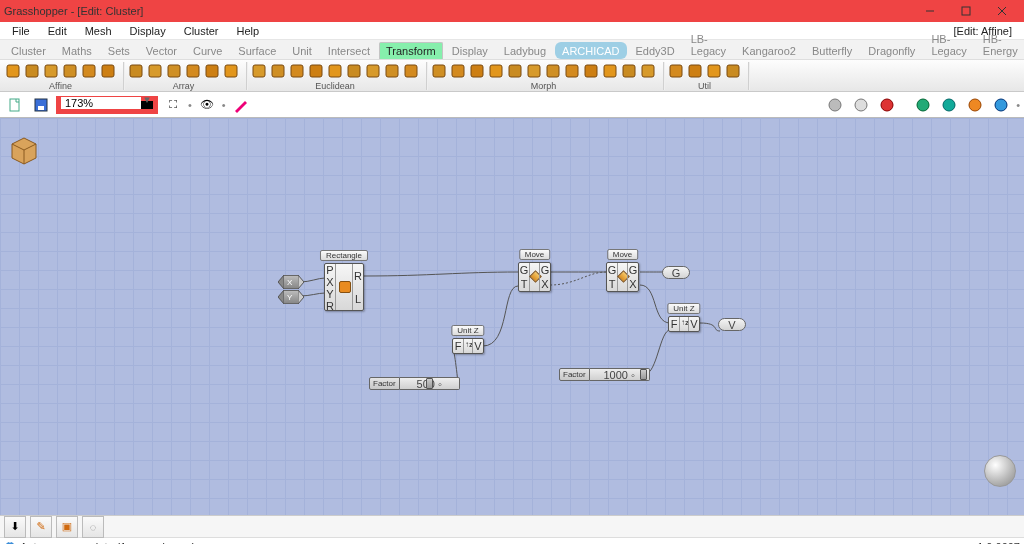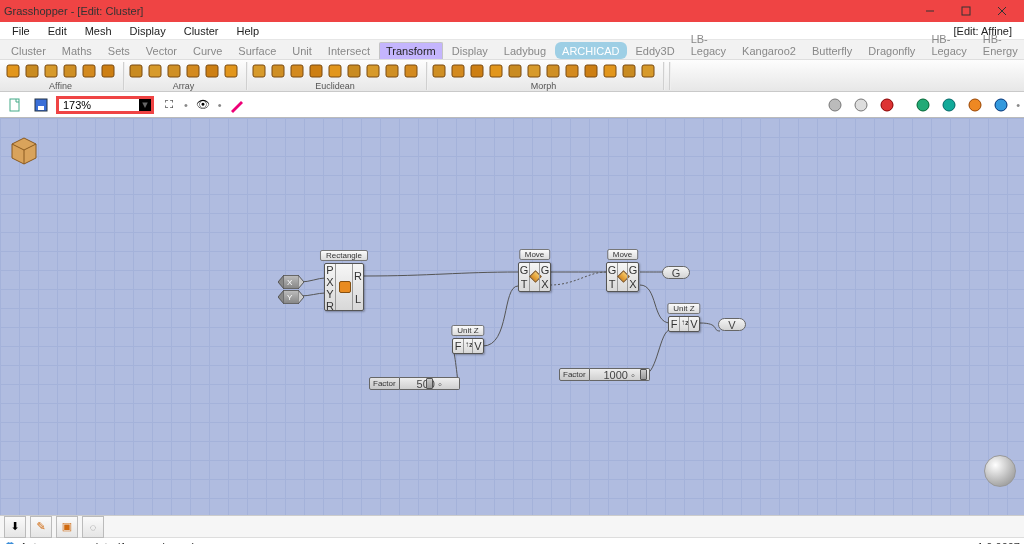--- a/index.html
+++ b/index.html
@@ -6,31 +6,31 @@
 html,body{width:1024px;height:544px;overflow:hidden;background:#f0f0f0}
 .titlebar{height:22px;background:#ef4444;display:flex;align-items:center;padding:0 4px;color:#333}
 .titlebar .t-spacer{flex:1}
 .winbtn{width:36px;height:22px;display:flex;align-items:center;justify-content:center;color:#333}
 .winbtn svg{width:10px;height:10px}
 .menubar{height:18px;background:#fff;display:flex;align-items:center;padding:0 4px;gap:2px;border-bottom:1px solid #e6e6e6}
 .menubar span{padding:1px 8px;color:#222}
 .menubar .right{margin-left:auto}
 .tabbar{height:20px;background:#f2f2f2;display:flex;align-items:flex-end;padding:0 4px;gap:2px;border-bottom:1px solid #dedede}
 .tabbar span{padding:2px 6px;color:#888;border:1px solid transparent;border-bottom:none}
-.tabbar span.active{background:#c4b5fd;color:#222;border:1px solid #c4c4c4;border-bottom:none;border-radius:2px 2px 0 0}
+.tabbar span.active{background:#86efac;color:#222;border:1px solid #c4c4c4;border-bottom:none;border-radius:2px 2px 0 0}
 .tabbar span.hl{background:#9ecfe5;color:#fff;border-radius:6px}
 .toolstrip{height:32px;background:linear-gradient(#fdfdfd,#e7e7e7);display:flex;align-items:center;padding:0 4px;border-bottom:1px solid #c9c9c9}
 .tgroup{display:flex;flex-direction:column;align-items:center;margin-right:4px}
 .tsep{width:2px;height:28px;background:linear-gradient(90deg,#c0c0c0,#fff);margin:0 2px}
 .tbtn{width:18px;height:18px;display:flex;align-items:center;justify-content:center;border:1px solid transparent;border-radius:2px}
 .trow{display:flex;gap:1px;height:20px;align-items:center}
 .tlabel{font-size:9px;color:#555;height:10px;line-height:10px}
 .quickbar{height:26px;background:#fff;display:flex;align-items:center;padding:0 4px;border-bottom:1px solid #bbb;gap:4px}
 .qbtn{width:22px;height:22px;display:flex;align-items:center;justify-content:center}
-.zoombox{display:flex;align-items:center;border:3px solid #ef4444;height:18px;background:#000000}
+.zoombox{display:flex;align-items:flex-end;border:5px solid #ef4444;height:18px;background:#000000}
 .zoombox input{border:none;width:80px;padding:0 4px;font-size:11px;outline:none}
 .zoombox .dd{width:12px;height:18px;display:flex;align-items:center;justify-content:center;color:#666}
 .canvas-wrap{position:relative;width:1024px;height:397px;background:#b0bce0;overflow:hidden}
 .canvas-wrap::before{content:"";position:absolute;inset:0;background-image:linear-gradient(#a4b2da 1px,transparent 1px),linear-gradient(90deg,#a4b2da 1px,transparent 1px);background-size:19px 19px}
 .node{position:absolute;background:linear-gradient(#f6f6f6,#d8d8d8);border:1px solid #555;border-radius:2px;box-shadow:1px 1px 2px rgba(0,0,0,.3)}
 .portcol{position:absolute;top:0;bottom:0;width:11px;display:flex;flex-direction:column;justify-content:space-around;align-items:center;font-size:7px;color:#333}
 .portcol.left{left:0;border-right:1px solid #999}
 .portcol.right{right:0;border-left:1px solid #999}
 .ntitle{position:absolute;top:-14px;left:50%;transform:translateX(-50%);background:linear-gradient(#fafafa,#dcdcdc);border:1px solid #777;border-radius:2px;padding:0 5px;font-size:8px;color:#333;white-space:nowrap}
 .slider{position:absolute;height:13px;display:flex;align-items:flex-start}
@@ -287,20 +287,45 @@
         </div>
         <div class="tbtn">
           <svg width="16" height="16">
             <rect x="2" y="2" width="12" height="12" rx="2" fill="#d79a2b" stroke="#7a4a10"></rect>
           </svg>
         </div>
       </div>
       <div class="tlabel">Morph</div>
     </div>
     <div class="tsep"></div>
+    <div class="tgroup">
+      <div class="trow">
+        <div class="tbtn">
+          <svg width="16" height="16">
+            <rect x="2" y="2" width="12" height="12" rx="2" fill="#d38a1f" stroke="#7a4a10"></rect>
+          </svg>
+        </div>
+        <div class="tbtn">
+          <svg width="16" height="16">
+            <rect x="2" y="2" width="12" height="12" rx="2" fill="#cd7f13" stroke="#7a4a10"></rect>
+          </svg>
+        </div>
+        <div class="tbtn">
+          <svg width="16" height="16">
+            <rect x="2" y="2" width="12" height="12" rx="2" fill="#e2961c" stroke="#7a4a10"></rect>
+          </svg>
+        </div>
+        <div class="tbtn">
+          <svg width="16" height="16">
+            <rect x="2" y="2" width="12" height="12" rx="2" fill="#c98b21" stroke="#7a4a10"></rect>
+          </svg>
+        </div>
+      </div>
+      <div class="tlabel">Util</div>
+    </div>
     <div class="tsep"></div>
   </div>
 
 <div class="quickbar">
   <div class="qbtn">
       <svg class="ico" viewBox="0 0 16 16">
         <rect x="3" y="2" width="9" height="12" fill="#fff" stroke="#4a8"></rect>
         <path d="M9 2v3h3" fill="none" stroke="#4a8"></path>
       </svg>
     </div>

